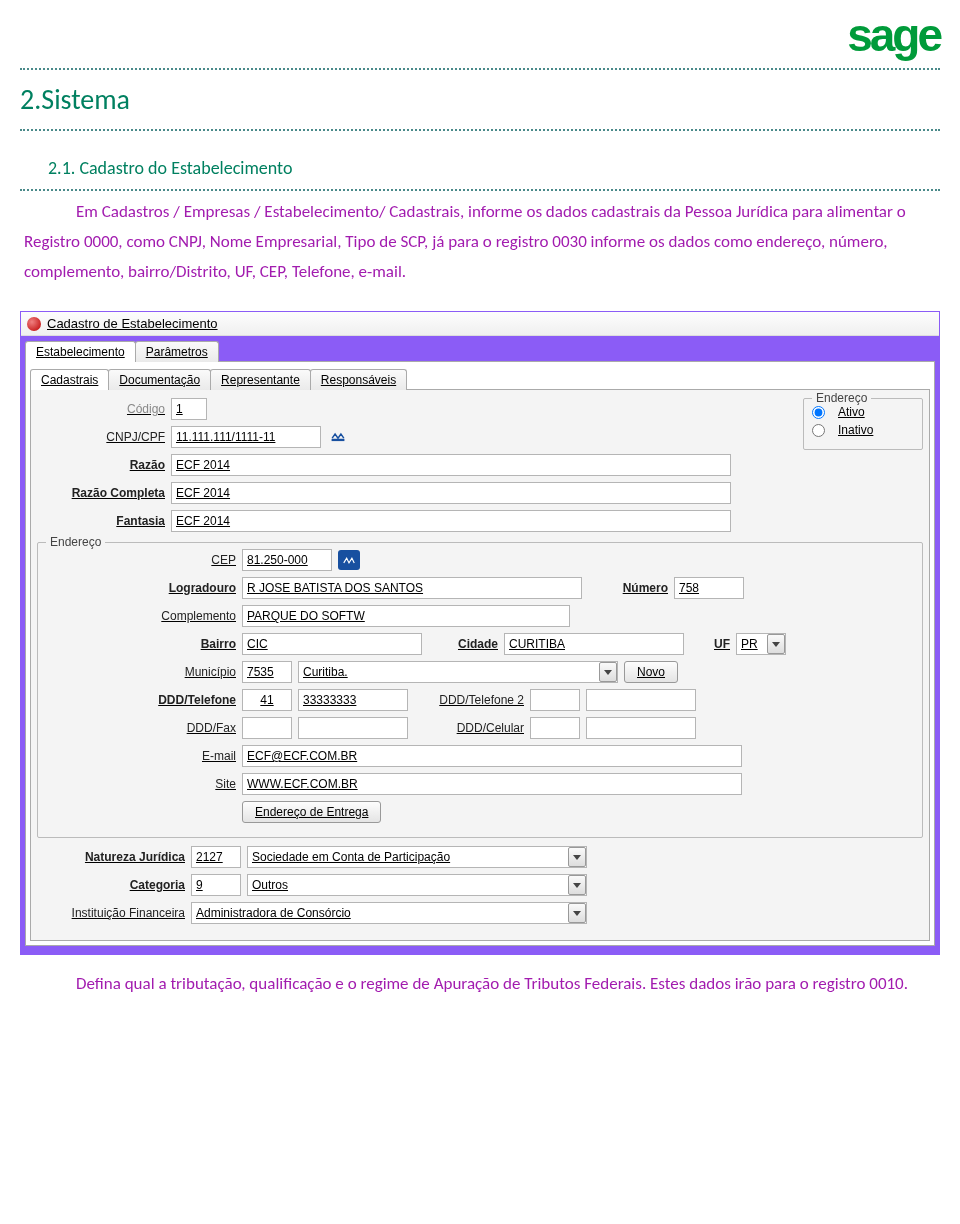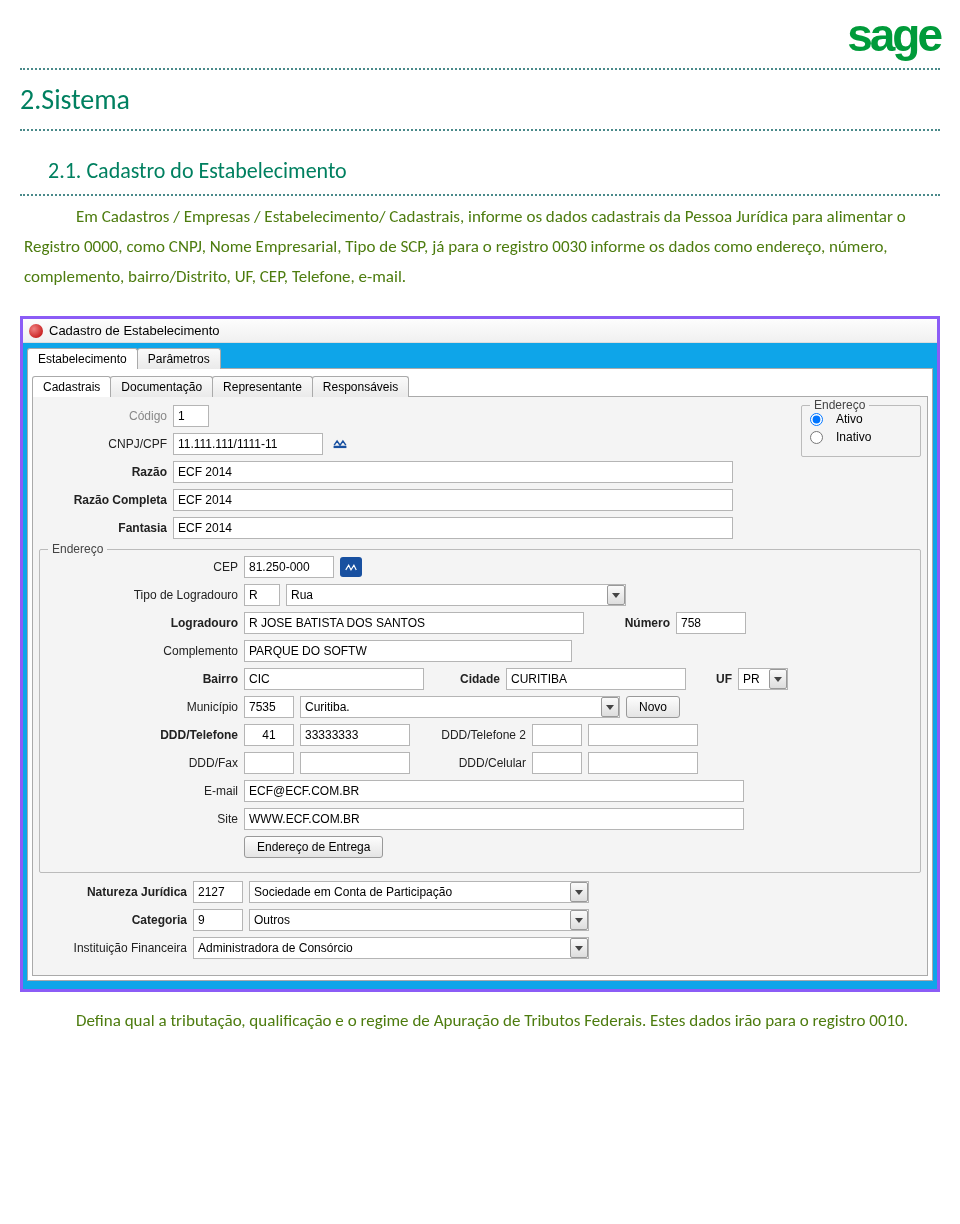--- a/index.html
+++ b/index.html
@@ -4,26 +4,26 @@
 <style>
   * { box-sizing: border-box; margin: 0; padding: 0; }
   body { width: 960px; font-family: Verdana, Tahoma, sans-serif; font-size: 12px; color: #000; background: #fff; }
 
   .page { padding: 0 20px 20px 20px; }
   .logo-row { display: flex; justify-content: flex-end; padding: 8px 0 0 0; }
   .sage-logo { color: #009b3a; font-weight: bold; font-size: 46px; font-family: Arial, sans-serif; letter-spacing: -3px; }
 
   .dotted-sep { border-top: 2px dotted #4a8a8a; height: 0; margin: 6px 0; }
   .doc-h1 { color: #008060; font-size: 28px; font-family: Calibri, Arial, sans-serif; padding: 6px 0; }
-  .doc-h2 { color: #008060; font-size: 22px; font-family: Calibri, Arial, sans-serif; padding: 2px 0 4px 28px; }
-  .doc-text { font-family: Calibri, Arial, sans-serif; font-size: 17px; color: #4d7c0f; line-height: 30px; padding: 0 4px; }
+  .doc-h2 { color: #008060; font-size: 18px; font-family: Calibri, Arial, sans-serif; padding: 2px 0 4px 28px; }
+  .doc-text { font-family: Calibri, Arial, sans-serif; font-size: 17px; color: #a21caf; line-height: 30px; padding: 0 4px; }
   .doc-text.indent { text-indent: 52px; }
 
   
-  .win { margin-top: 24px; border: 3px solid #8b5cf6; background: #0ea5e9; font-family: Tahoma, Verdana, sans-serif; font-size: 12px; }
+  .win { margin-top: 24px; border: 1px solid #8b5cf6; background: #8b5cf6; font-family: Tahoma, Verdana, sans-serif; font-size: 12px; text-decoration: underline; }
   .win-titlebar { display: flex; align-items: center; gap: 6px; padding: 4px 6px; background: linear-gradient(#fdfdfd,#f0f0f0); border-bottom: 1px solid #ddd; }
   .win-icon { width: 14px; height: 14px; border-radius: 50%; background: radial-gradient(circle at 35% 35%, #f08080, #b00); }
   .win-title { font-size: 13px; }
 
   .outer-tabs, .inner-tabs { display: flex; align-items: flex-end; padding: 4px 4px 0 4px; }
   .tab { padding: 3px 10px; border: 1px solid #aaa; border-bottom: none; background: linear-gradient(#fafafa,#eaeaea); margin-right: -1px; border-radius: 3px 3px 0 0; font-size: 12px; cursor: pointer; position: relative; top: 1px; }
   .tab.active { background: #fff; z-index: 2; }
   .tab-panel { border: 1px solid #aaa; background: #fff; margin: 0 4px 8px 4px; padding: 2px 0 0 0; }
   .tab-panel .inner-panel { border: 1px solid #aaa; background: #f4f4f4; margin: 0 4px 4px 4px; padding: 8px 6px 10px 6px; }
 
@@ -147,28 +147,20 @@
           <div class="row">
             <div class="lbl" style="width:190px">CEP</div>
             <input type="text" style="width: 90px;" value="81.250-000">
             <span class="small-icon">
               <svg viewBox="0 0 24 16">
                   <path d="M3 13 L8 5 L12 13 L17 5 L21 13" stroke="#fff" stroke-width="2" fill="none"></path>
                 </svg>
             </span>
           </div>
 
-          <div class="row">
-            <div class="lbl" style="width:190px">Tipo de Logradouro</div>
-            <input type="text" style="width: 36px;" value="R">
-            <div class="dd-wrap">
-              <input type="text" style="width: 340px;" value="Rua">
-              <div class="dd-btn"></div>
-            </div>
-          </div>
 
           <div class="row">
             <div class="lbl bold" style="width:190px">Logradouro</div>
             <input type="text" style="width: 340px;" value="R JOSE BATISTA DOS SANTOS">
             <div class="lbl bold" style="width:80px">Número</div>
             <input type="text" style="width: 70px;" value="758">
           </div>
 
           <div class="row">
             <div class="lbl" style="width:190px">Complemento</div>

